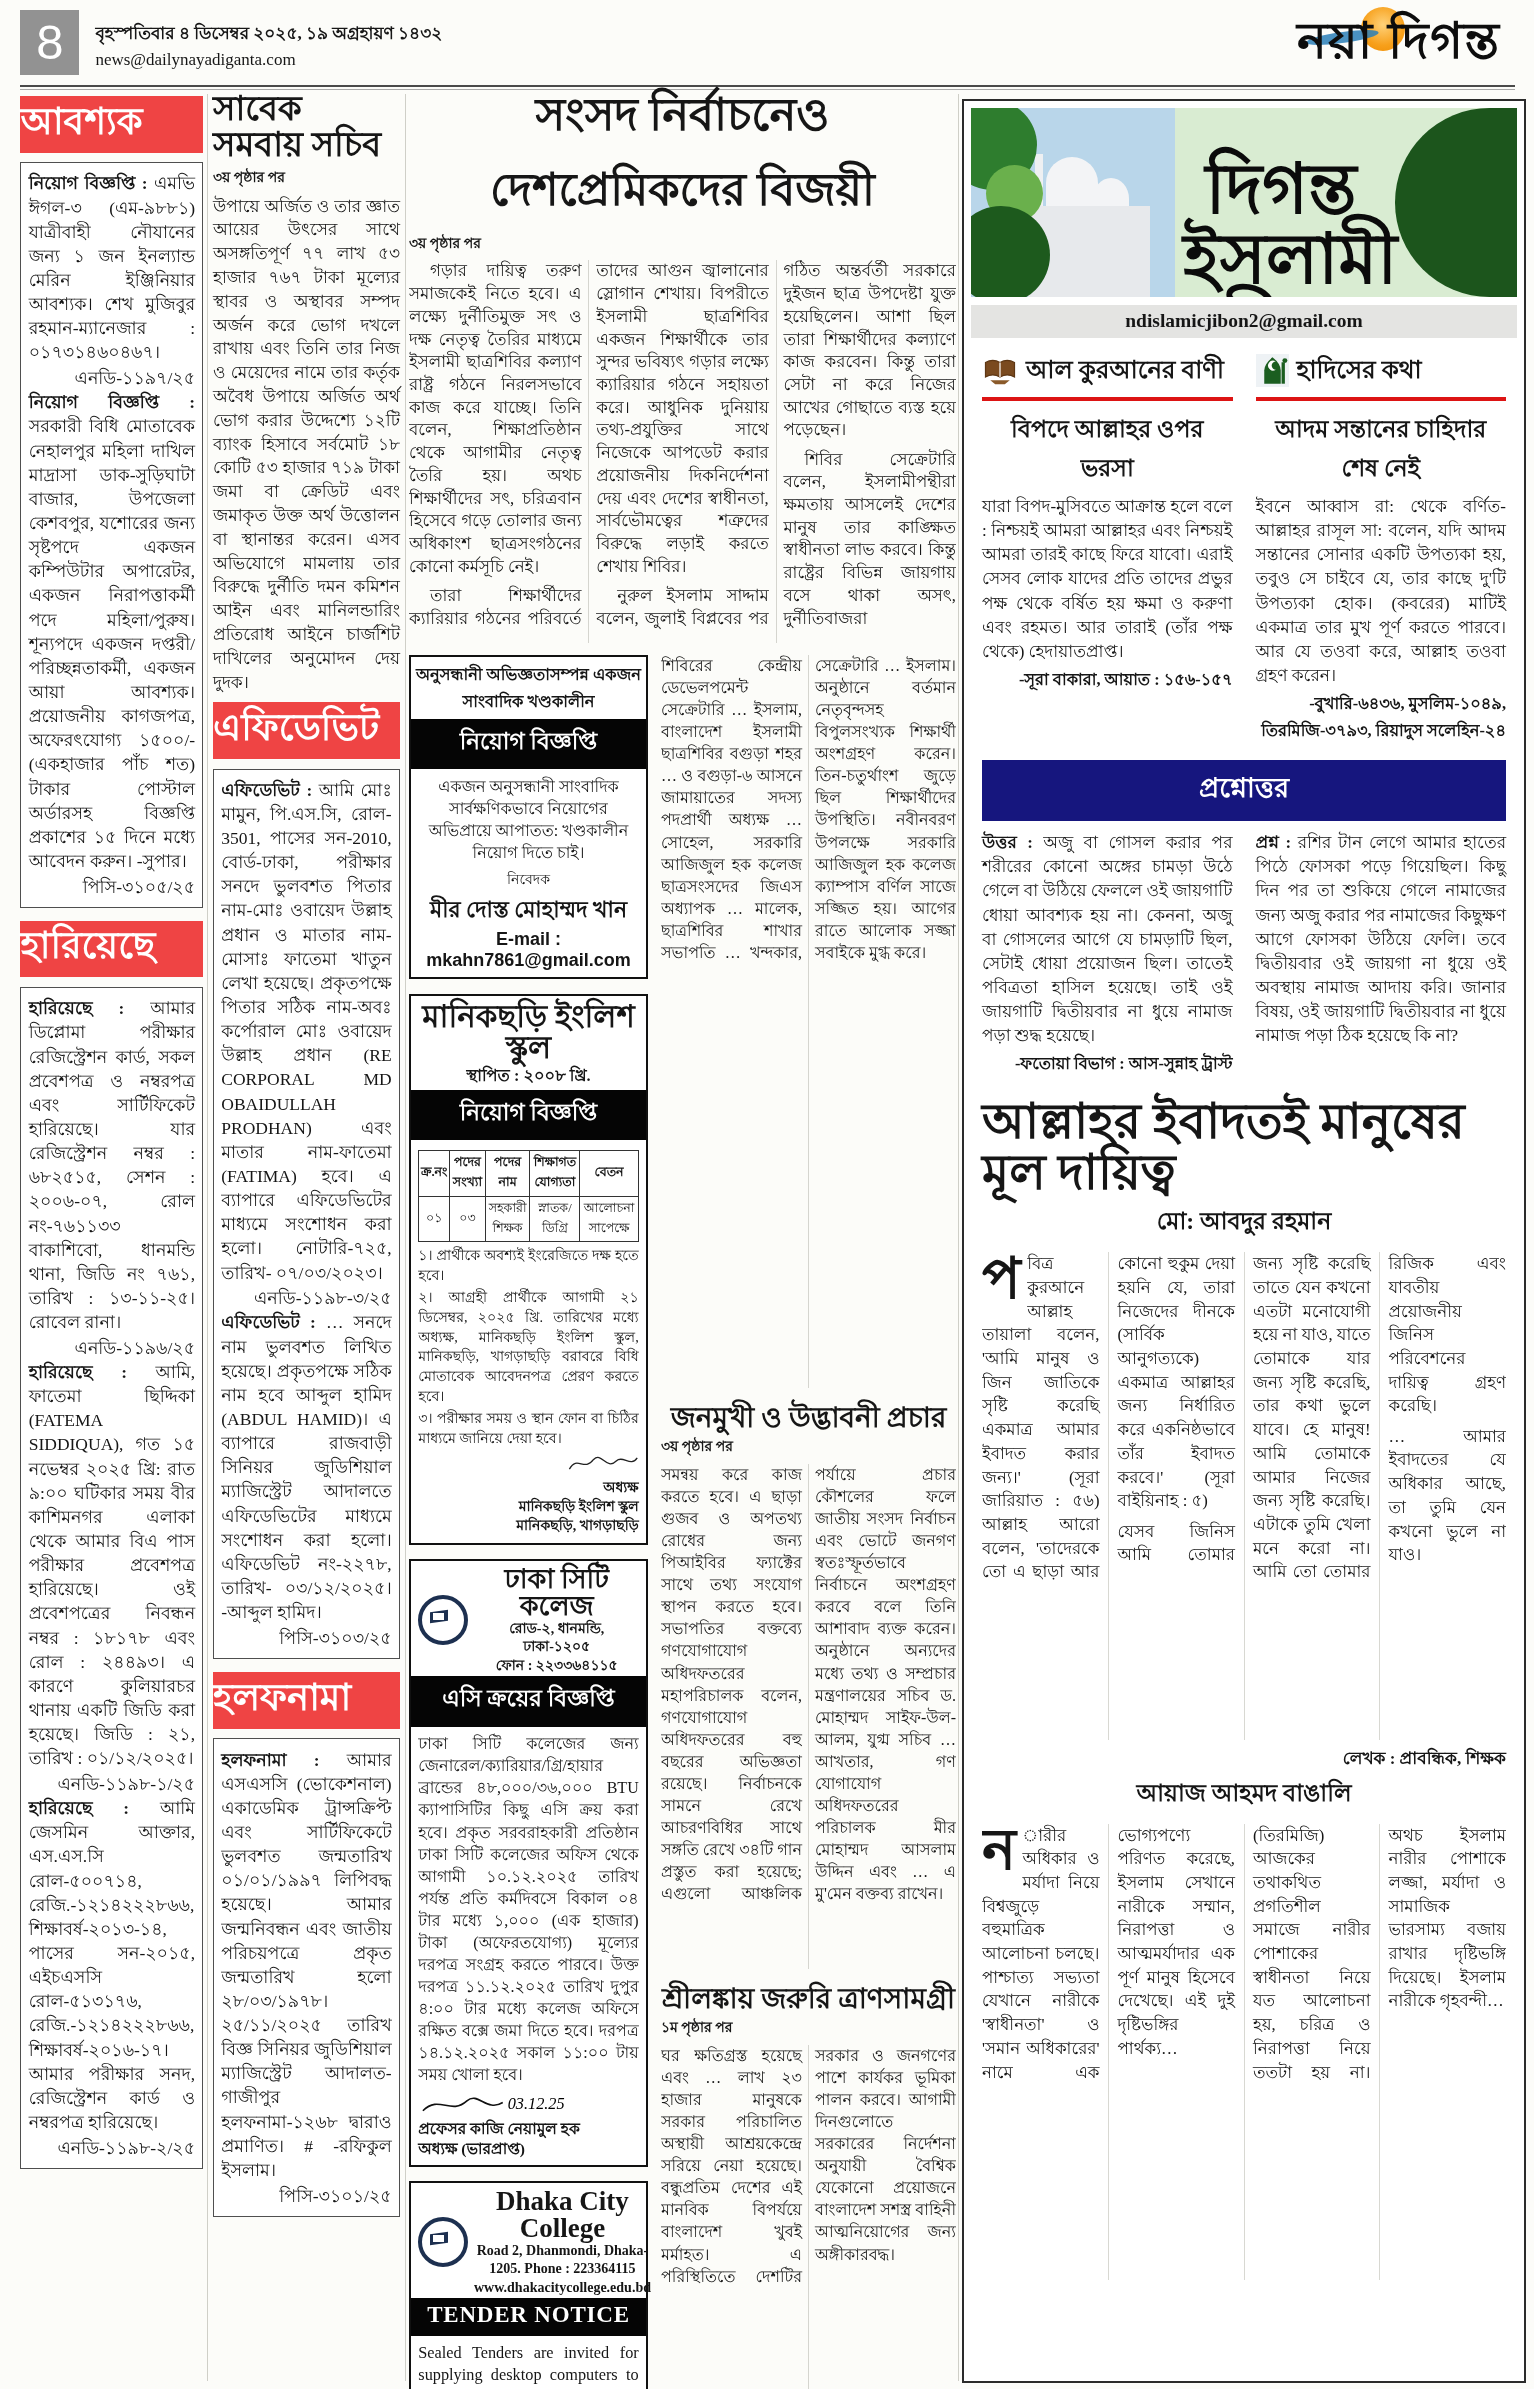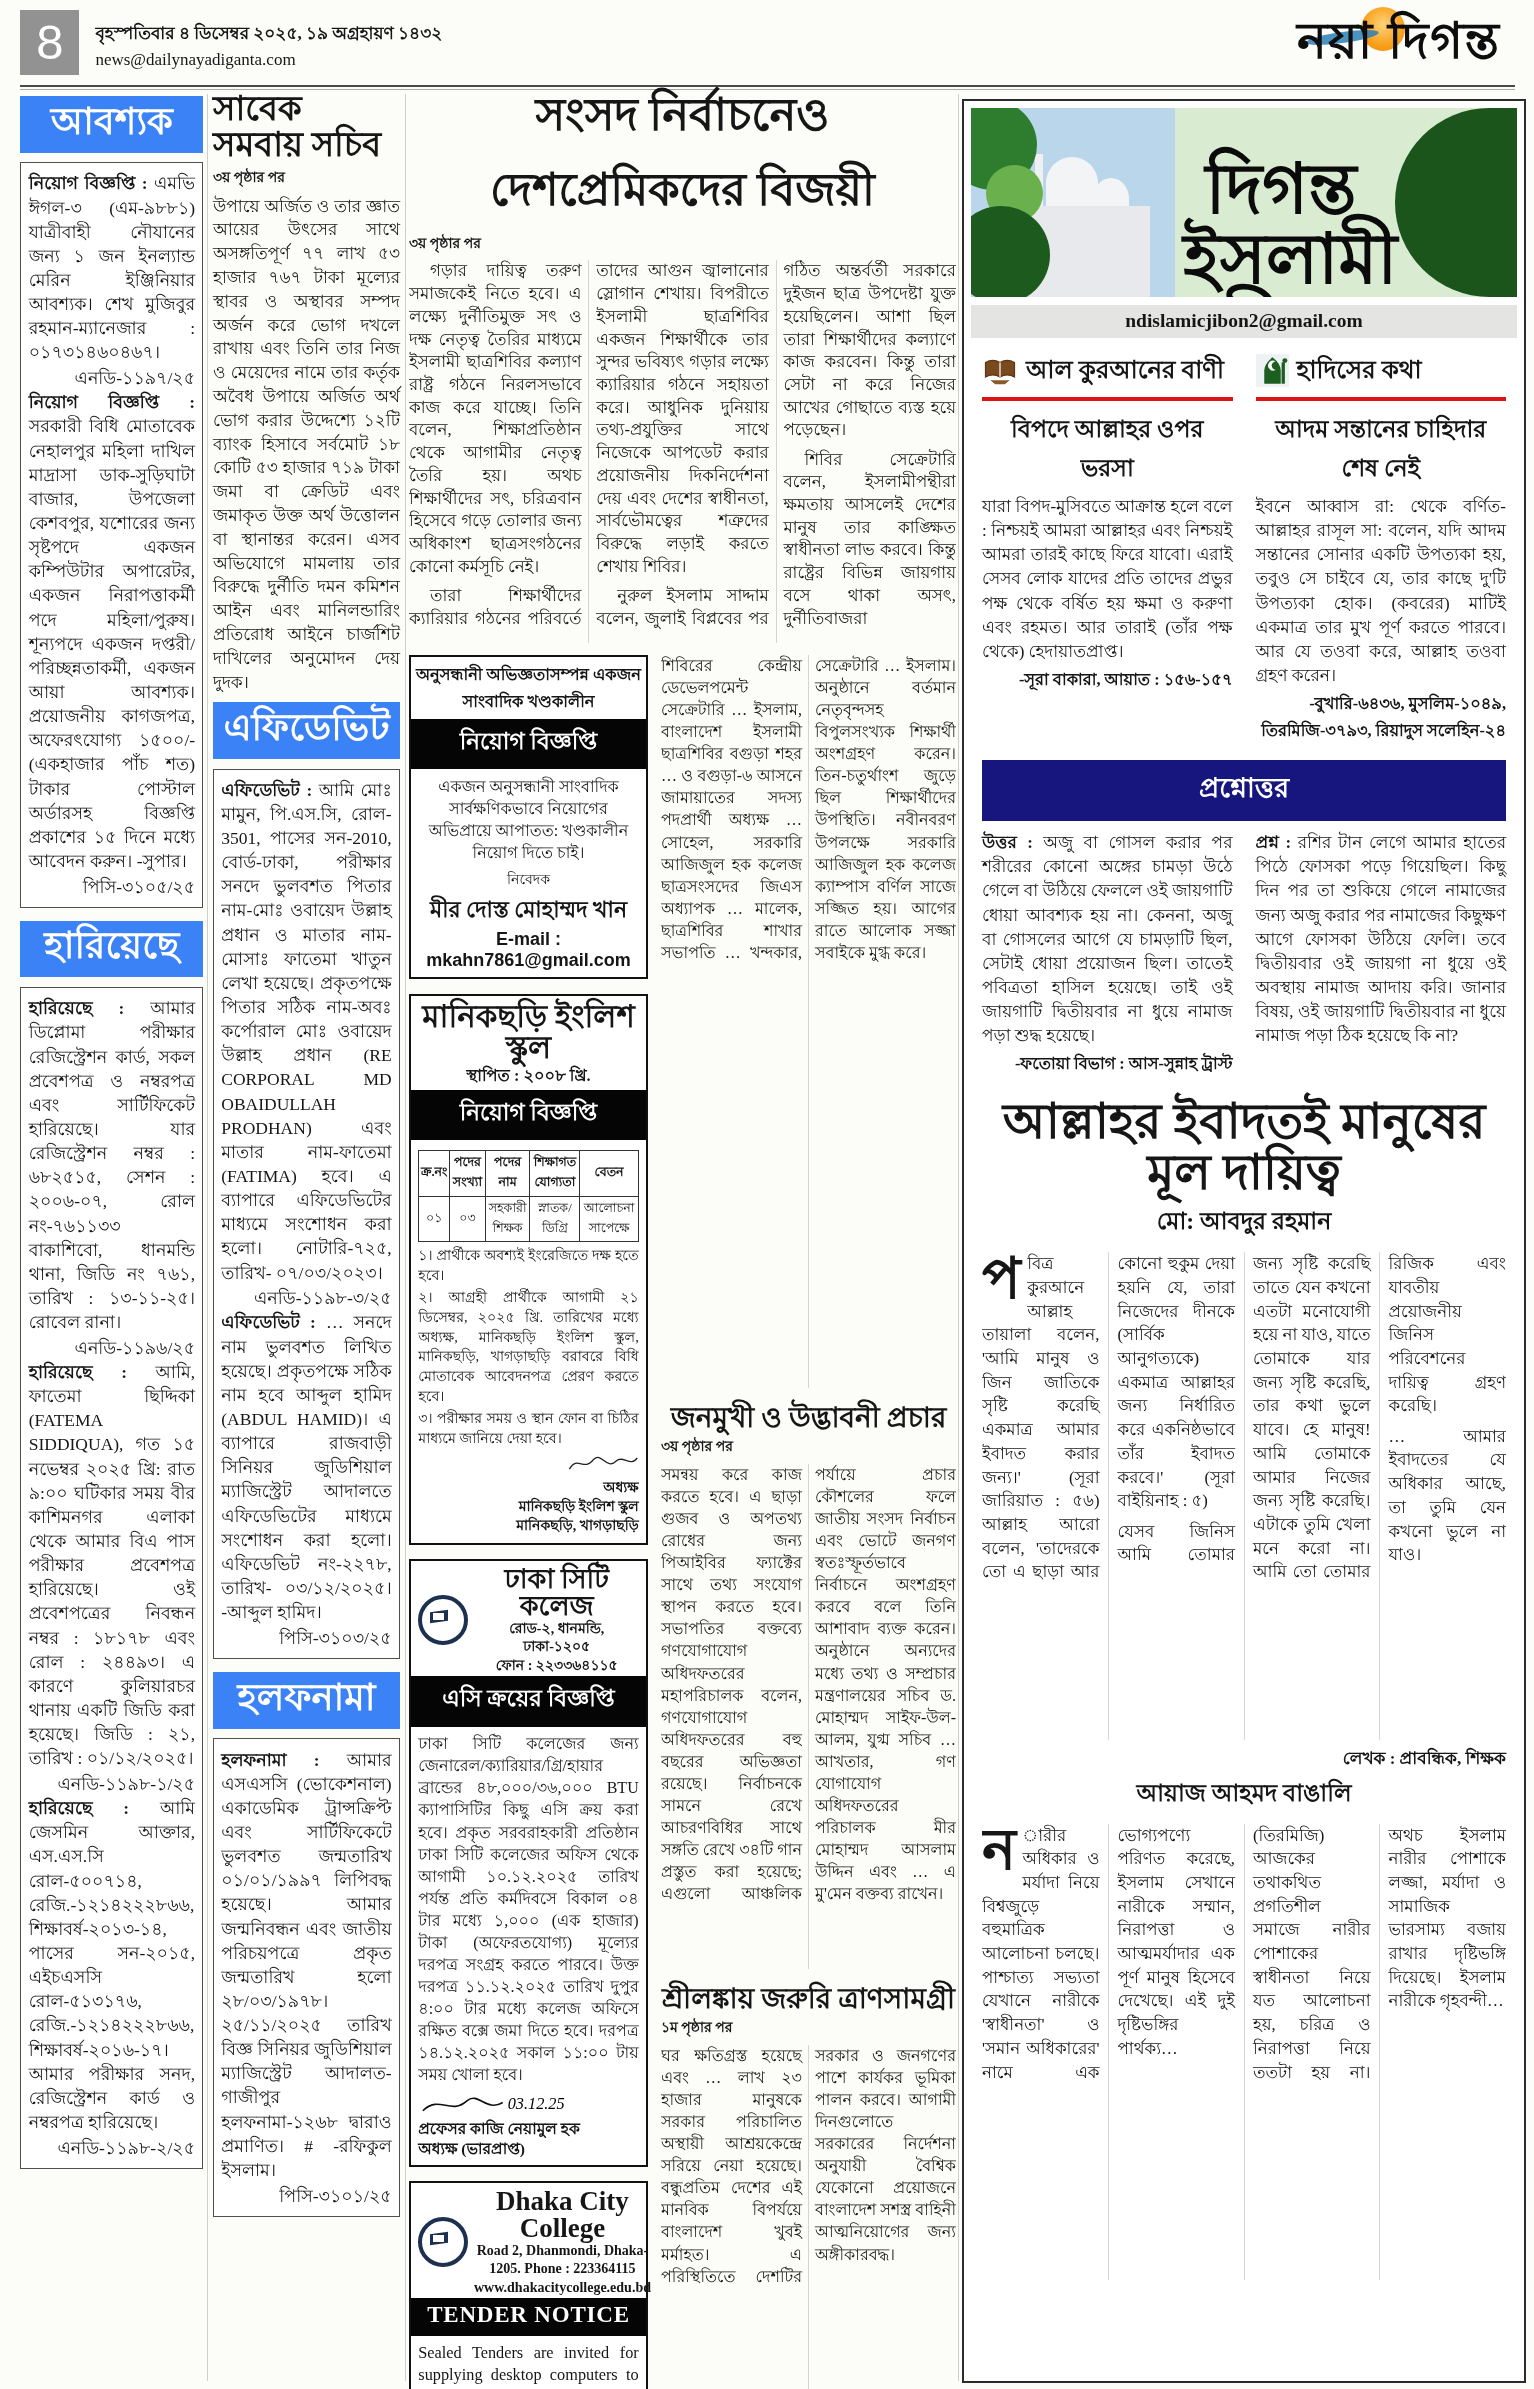--- a/index.html
+++ b/index.html
@@ -14,21 +14,21 @@
   .logo{position:absolute;right:14px;top:0px;height:73px;display:flex;align-items:center;}
   .sun{position:absolute;right:96px;top:-1.6px;width:44px;height:44px;border-radius:50%;
        background:radial-gradient(circle at 50% 40%, #ffd27a 0%, #f7a01b 60%, #ef8b00 100%);}
   .wave{position:absolute;right:122px;top:24.4px;width:73px;height:11.4px;border-radius:50%;
         background:#2a7fb8;transform:rotate(-8deg);opacity:.85;}
   .logo-text{position:relative;font-size:50px;font-weight:bold;color:#0d0d0d;letter-spacing:1.6px;}
   .rule1{position:absolute;left:20.4px;right:20.4px;top:85px;height:2.4px;background:#4a4a4a;}
   .rule2{position:absolute;left:20.4px;right:20.4px;top:89px;height:0.8px;background:#a9a9a9;}
   .vsep{position:absolute;top:94px;bottom:8.1px;width:0.8px;background:#cfcfc8;}
   
-  .sec-banner{background:#3b82f6;color:#fff;text-align:center;font-weight:bold;
+  .sec-banner{background:#ef4444;color:#fff;text-align:left;font-weight:bold;
               font-size:37px;line-height:1.0;padding:6.5px 0 13px;margin:0 0 9.8px;}
   .ad-box{border:1.6px solid #4f4f4f;padding:8.1px 7.3px;margin-bottom:13px;font-size:17.5px;
           line-height:1.38;text-align:justify;background:#fff;}
   .lead{font-weight:bold;}
   .ad-ref{display:block;text-align:right;margin-top:1.6px;}
   .cont-tag{font-weight:bold;font-size:14px;margin:1.6px 0 4.9px;}
   .just{text-align:justify;}
   .news-h{font-weight:bold;text-align:center;}
   
   .c1{position:absolute;left:20.4px;top:96px;width:183px;}
@@ -96,21 +96,21 @@
   .isl-colhead{display:flex;align-items:center;gap:8.1px;font-size:24.4px;font-weight:bold;}
   .redline{height:3.3px;background:#dd1414;margin:6.5px 0 9.8px;}
   .isl-item-h{font-size:23.6px;font-weight:bold;text-align:center;margin:3.3px 0 6.5px;}
   .isl-body{font-size:17px;line-height:1.42;text-align:justify;}
   .isl-ref{display:block;text-align:right;font-weight:bold;margin-top:3.3px;font-size:16.3px;}
   .qa-bar{margin:9.8px 18px;background:#16167e;color:#fff;text-align:center;font-size:27px;
           font-weight:bold;padding:6.5px 0 9.8px;}
   .qa-cols{display:flex;gap:23px;padding:0 18px;font-size:17px;line-height:1.42;}
   .qa-cols>div{flex:1;min-width:0;text-align:justify;}
   .isl-art{padding:0 18px;}
-  .isl-art-title{font-size:49px;font-weight:bold;text-align:center;margin:21px 0 4.9px;line-height:1.05;}
+  .isl-art-title{font-size:49px;font-weight:bold;margin:21px 0 4.9px;line-height:1.05;}
   .isl-art-title.pink{color:#d81b7a;}
   .isl-byline{font-size:23.6px;font-weight:bold;text-align:center;margin-bottom:9.8px;}
   .isl-art-body{column-count:4;column-gap:18px;column-rule:0.8px solid #d8d8d2;font-size:16.7px;
                 line-height:1.42;text-align:justify;overflow:hidden;}
   .isl-art-body.h1{height:488px;}
   .isl-art-body.h2{height:456px;}
   .isl-art-body p{margin:0 0 6.5px;}
   .dc{float:left;font-size:57px;line-height:.82;font-weight:bold;padding:3.3px 6.5px 0 0;}
   .isl-foot{text-align:right;font-weight:bold;font-size:17px;padding:4.9px 0 1.6px;}
   .qicon,.micon{flex:none;}

